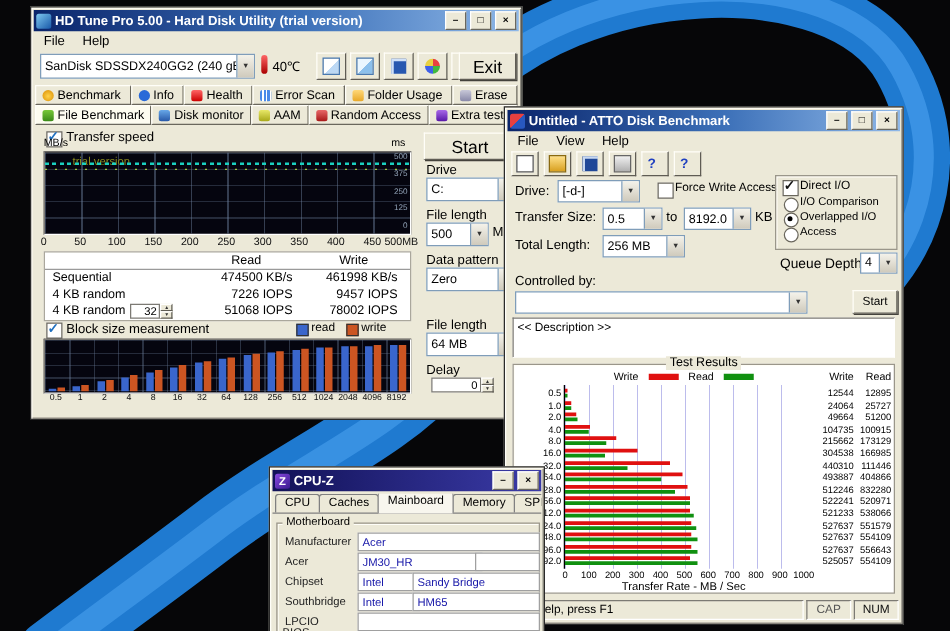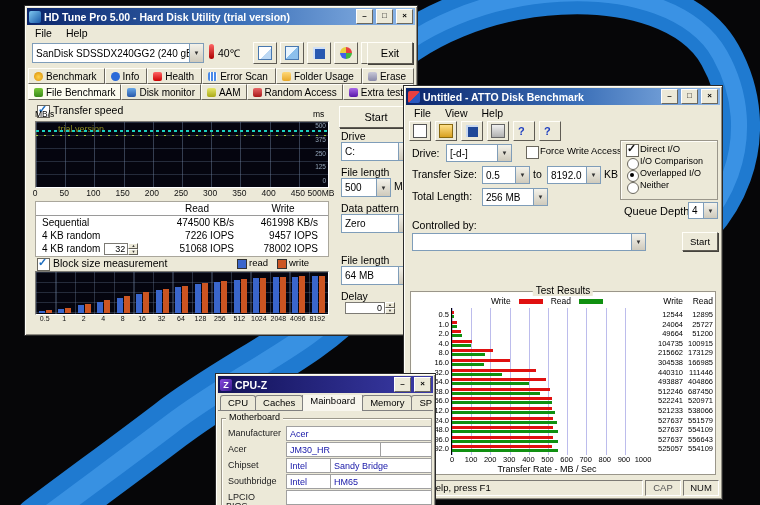--- a/index.html
+++ b/index.html
@@ -12,21 +12,21 @@
   .tbar{position:absolute;left:2px;right:2px;top:2px;height:17px;display:flex;align-items:center;
         gap:3px;padding:0 2px;background:linear-gradient(90deg,#0a246a,#3c70b8 55%,#8fb8e8);
         color:#fff;font-size:10.5px;font-weight:bold;}
   .tbar .ttl{flex:1;white-space:nowrap;overflow:hidden;}
   .tbtn{width:15px;height:13px;background:#ece9d8;border:1px solid;border-color:#fff #6a675d #6a675d #fff;
         color:#000;font-size:8px;line-height:12px;text-align:center;font-weight:bold;flex:none;}
   .appicon{width:12px;height:12px;flex:none;}
   .menubar{position:absolute;display:flex;align-items:center;font-size:10.5px;}
   .mitem{padding:1px 7px;}
   .btn{background:#ece9d8;border:1px solid;border-color:#fffef8 #5f5c54 #5f5c54 #fffef8;
-       box-shadow:1px 1px 0 #44423c;font-size:11px;text-align:center;color:#000;
+       box-shadow:1px 1px 0 #44423c;font-size:14px;text-align:center;color:#000;
        display:flex;align-items:center;justify-content:center;}
   .sunk{background:#fff;border:1px solid;border-color:#7c7a74 #fff #fff #7c7a74;}
   .combo{position:absolute;background:#fff;border:1px solid #7f9db9;font-size:10px;display:flex;align-items:center;}
   .combo .cv{flex:1;padding:0 3px;white-space:nowrap;overflow:hidden;}
   .combo .ca{width:13px;align-self:stretch;border-left:1px solid #7f9db9;display:flex;align-items:center;
              justify-content:center;font-size:6px;color:#333;background:linear-gradient(#f4f2ea,#cfcabc);}
   .lbl{position:absolute;font-size:10.5px;white-space:nowrap;}
   .cb{position:absolute;width:11px;height:11px;background:#fff;border:1px solid #6a675d;}
   .cb.ck::after{content:"✓";position:absolute;left:0;top:-3px;font-size:11px;font-weight:bold;color:#1f6fbf;}
   .cb.ckdark::after{color:#111;}
@@ -401,21 +401,21 @@
   <span class="lbl" style="left:136px;top:59px;font-size:9.5px;" data-name="force-write-access-label">Force Write Access</span>
 
   <div class="group" style="left:216px;top:54px;width:96px;height:58px;" data-name="io-mode-group"></div>
   <span class="cb ck ckdark" style="left:222px;top:58px;" data-name="direct-io-checkbox"></span>
   <span class="lbl" style="left:236px;top:57px;font-size:9.5px;" data-name="direct-io-label">Direct I/O</span>
   <span class="radio" style="left:223px;top:72px;" data-name="radio-io-comparison"></span>
   <span class="lbl" style="left:236px;top:70px;font-size:9px;" data-name="io-comparison-label">I/O Comparison</span>
   <span class="radio sel" style="left:223px;top:84px;" data-name="radio-overlapped-io"></span>
   <span class="lbl" style="left:236px;top:82px;font-size:9px;" data-name="overlapped-io-label">Overlapped I/O</span>
   <span class="radio" style="left:223px;top:96px;" data-name="radio-neither"></span>
-  <span class="lbl" style="left:236px;top:94px;font-size:9px;" data-name="neither-label">Neither</span>
+  <span class="lbl" style="left:236px;top:94px;font-size:9px;" data-name="neither-label">Access</span>
 
   <span class="lbl" style="left:8px;top:82px;" data-name="transfer-size-label">Transfer Size:</span>
   <div class="combo" style="left:78px;top:80px;width:46px;height:16px;" data-name="transfer-size-from-combo">
     <span class="cv">0.5</span>
       <span class="ca" data-name="chevron-down-icon">▼</span>
   </div>
   <span class="lbl" style="left:129px;top:82px;" data-name="to-label">to</span>
   <div class="combo" style="left:143px;top:80px;width:52px;height:16px;" data-name="transfer-size-to-combo">
     <span class="cv">8192.0</span>
       <span class="ca" data-name="chevron-down-icon">▼</span>
@@ -433,20 +433,23 @@
       <span class="ca" data-name="chevron-down-icon">▼</span>
   </div>
 
   <span class="lbl" style="left:8px;top:133px;" data-name="controlled-by-label">Controlled by:</span>
   <div class="combo" style="left:8px;top:147px;width:232px;height:16px;" data-name="controlled-by-combo">
     <span class="cv"></span>
       <span class="ca" data-name="chevron-down-icon">▼</span>
   </div>
   <div class="btn abs" style="left:278px;top:146px;width:34px;height:17px;font-size:9.5px;" data-name="start-button">Start</div>
 
+  <div class="abs sunk" style="left:6px;top:168px;width:304px;height:30px;" data-name="description-box">
+    <span class="abs" style="left:3px;top:2px;font-size:9.5px;" data-name="description-text">&lt;&lt; Description &gt;&gt;</span>
+  </div>
 
   <div class="atgroupbox" id="at-group" style="left:6px;top:205px;width:304px;height:182px;" data-name="test-results-group">
     <span class="glab" style="left:50%;transform:translateX(-50%);" data-name="test-results-label">Test Results</span>
     <div class="abs" style="left:40px;top:4px;width:192px;display:flex;justify-content:center;gap:8px;align-items:center;font-size:8.5px;" data-name="atto-legend">
       <span data-name="legend-write-label">Write</span>
       <span id="at-leg-w" style="width: 24px; height: 5px; background: rgb(224, 16, 16);" data-name="legend-write-swatch"></span>
       <span data-name="legend-read-label">Read</span>
       <span id="at-leg-r" style="width: 24px; height: 5px; background: rgb(16, 144, 16);" data-name="legend-read-swatch"></span>
     </div>
     <span class="atnum" style="left:234px;top:4px;width:38px;font-size:8.5px;" data-name="col-write-header">Write</span>
@@ -490,21 +493,21 @@
         <div class="atnum" data-name="atto-read-value" style="left: 274px; top: 75.6px; width: 28px;">111446</div>
         <div class="atlab" data-name="atto-row-label" style="position: absolute; left: 2px; top: 85.2px; width: 36px;">64.0</div>
         <div class="atbar" data-name="atto-write-bar" style="left: 41px; top: 86.2px; width: 94.3324px; background: rgb(224, 16, 16);"></div>
         <div class="atbar" data-name="atto-read-bar" style="left: 41px; top: 90.2px; width: 77.3294px; background: rgb(16, 144, 16);"></div>
         <div class="atnum" data-name="atto-write-value" style="left: 234px; top: 85.2px; width: 38px;">493887</div>
         <div class="atnum" data-name="atto-read-value" style="left: 274px; top: 85.2px; width: 28px;">404866</div>
         <div class="atlab" data-name="atto-row-label" style="position: absolute; left: 2px; top: 94.8px; width: 36px;">128.0</div>
         <div class="atbar" data-name="atto-write-bar" style="left: 41px; top: 95.8px; width: 97.839px; background: rgb(224, 16, 16);"></div>
         <div class="atbar" data-name="atto-read-bar" style="left: 41px; top: 99.8px; width: 88.1026px; background: rgb(16, 144, 16);"></div>
         <div class="atnum" data-name="atto-write-value" style="left: 234px; top: 94.8px; width: 38px;">512246</div>
-        <div class="atnum" data-name="atto-read-value" style="left: 274px; top: 94.8px; width: 28px;">687450</div>
+        <div class="atnum" data-name="atto-read-value" style="left: 274px; top: 94.8px; width: 28px;">832280</div>
         <div class="atlab" data-name="atto-row-label" style="position: absolute; left: 2px; top: 104.4px; width: 36px;">256.0</div>
         <div class="atbar" data-name="atto-write-bar" style="left: 41px; top: 105.4px; width: 99.748px; background: rgb(224, 16, 16);"></div>
         <div class="atbar" data-name="atto-read-bar" style="left: 41px; top: 109.4px; width: 99.5055px; background: rgb(16, 144, 16);"></div>
         <div class="atnum" data-name="atto-write-value" style="left: 234px; top: 104.4px; width: 38px;">522241</div>
         <div class="atnum" data-name="atto-read-value" style="left: 274px; top: 104.4px; width: 28px;">520971</div>
         <div class="atlab" data-name="atto-row-label" style="position: absolute; left: 2px; top: 114px; width: 36px;">512.0</div>
         <div class="atbar" data-name="atto-write-bar" style="left: 41px; top: 115px; width: 99.5555px; background: rgb(224, 16, 16);"></div>
         <div class="atbar" data-name="atto-read-bar" style="left: 41px; top: 119px; width: 102.771px; background: rgb(16, 144, 16);"></div>
         <div class="atnum" data-name="atto-write-value" style="left: 234px; top: 114px; width: 38px;">521233</div>
         <div class="atnum" data-name="atto-read-value" style="left: 274px; top: 114px; width: 28px;">538066</div>

